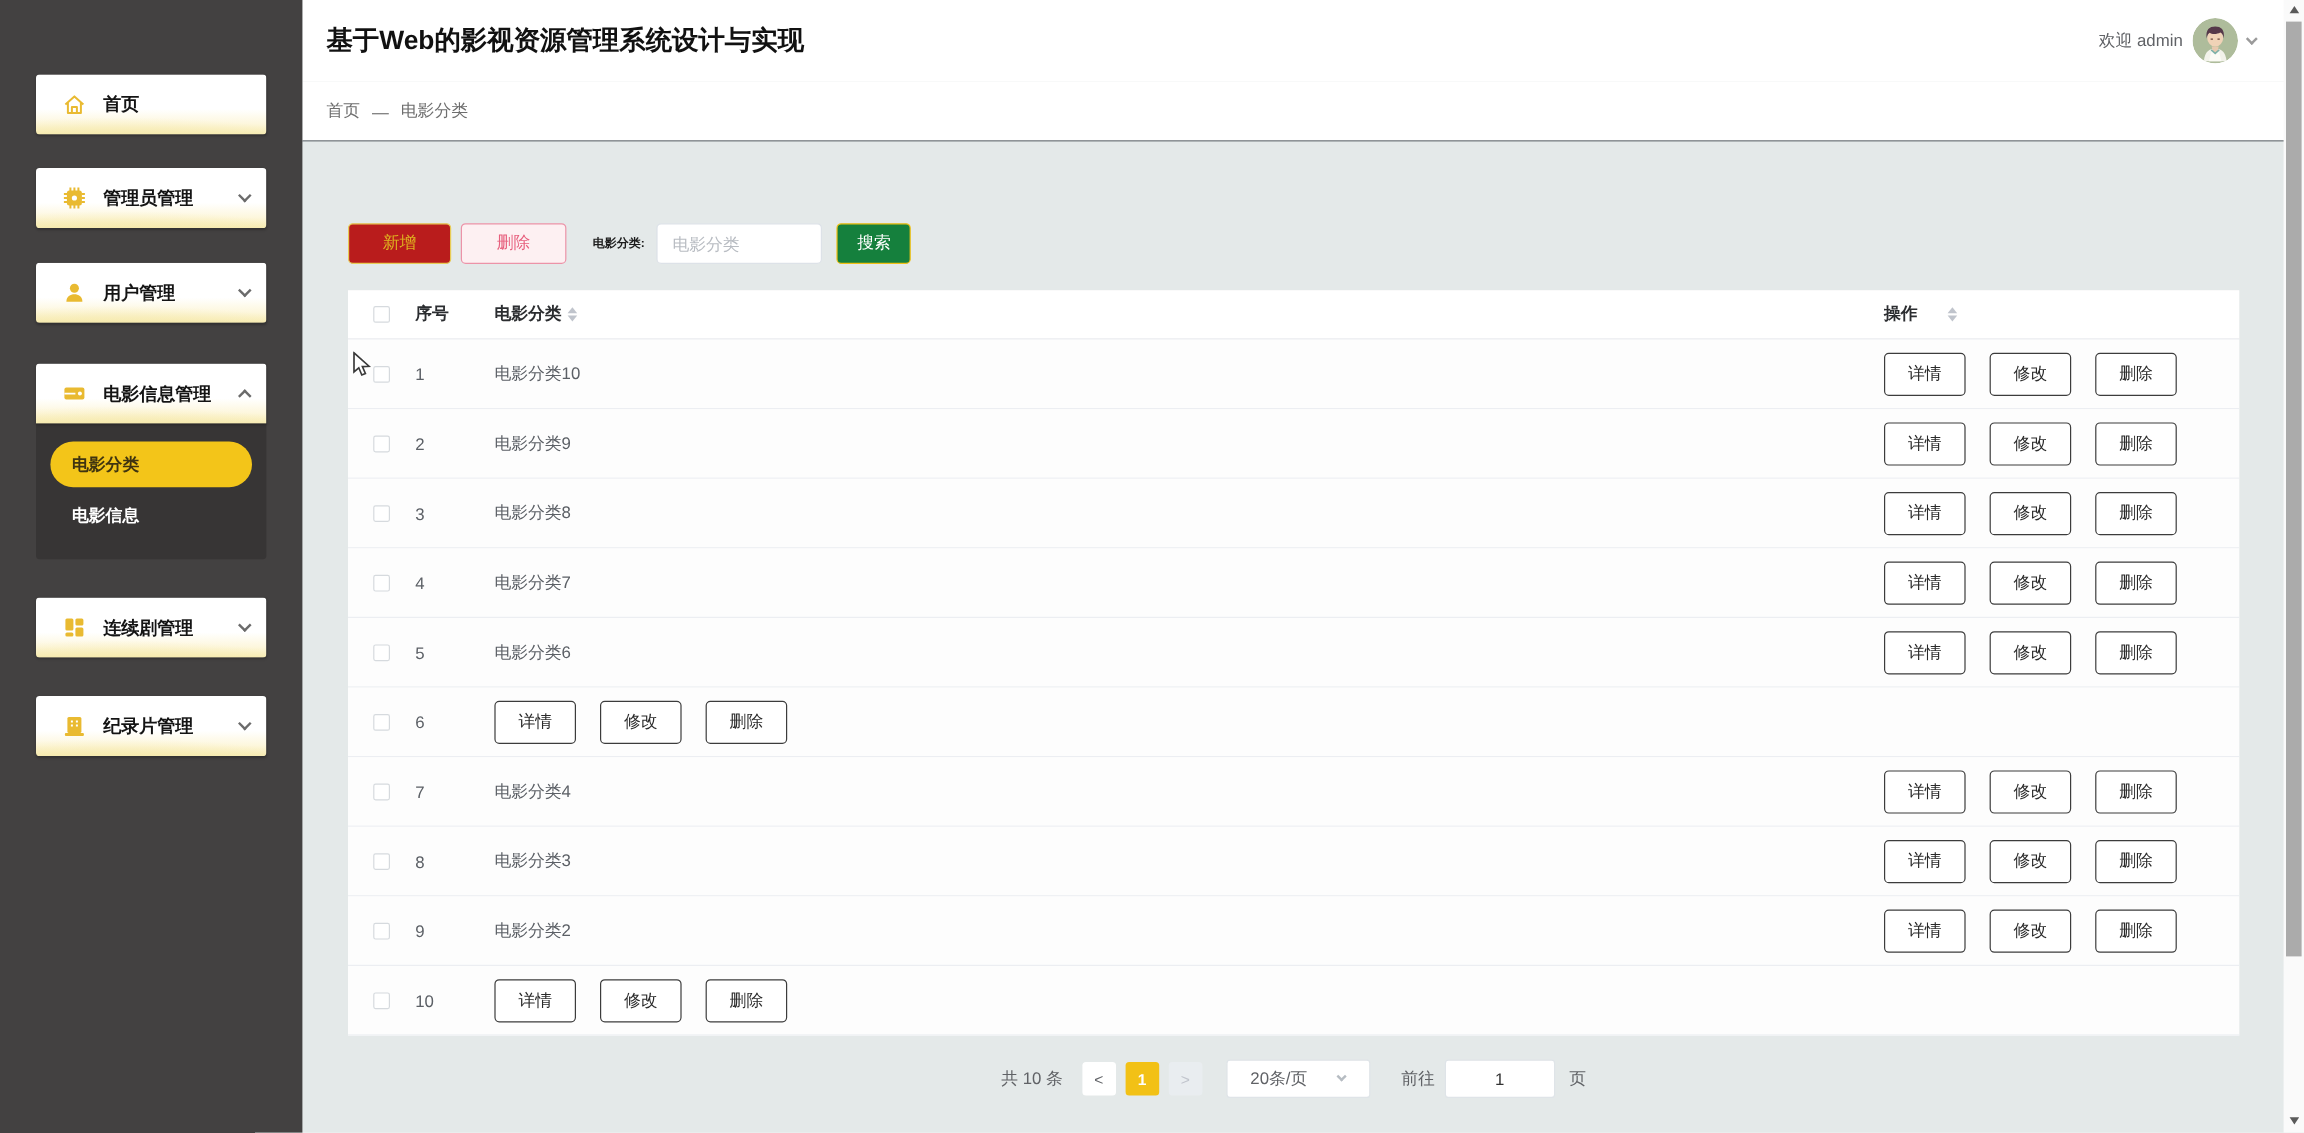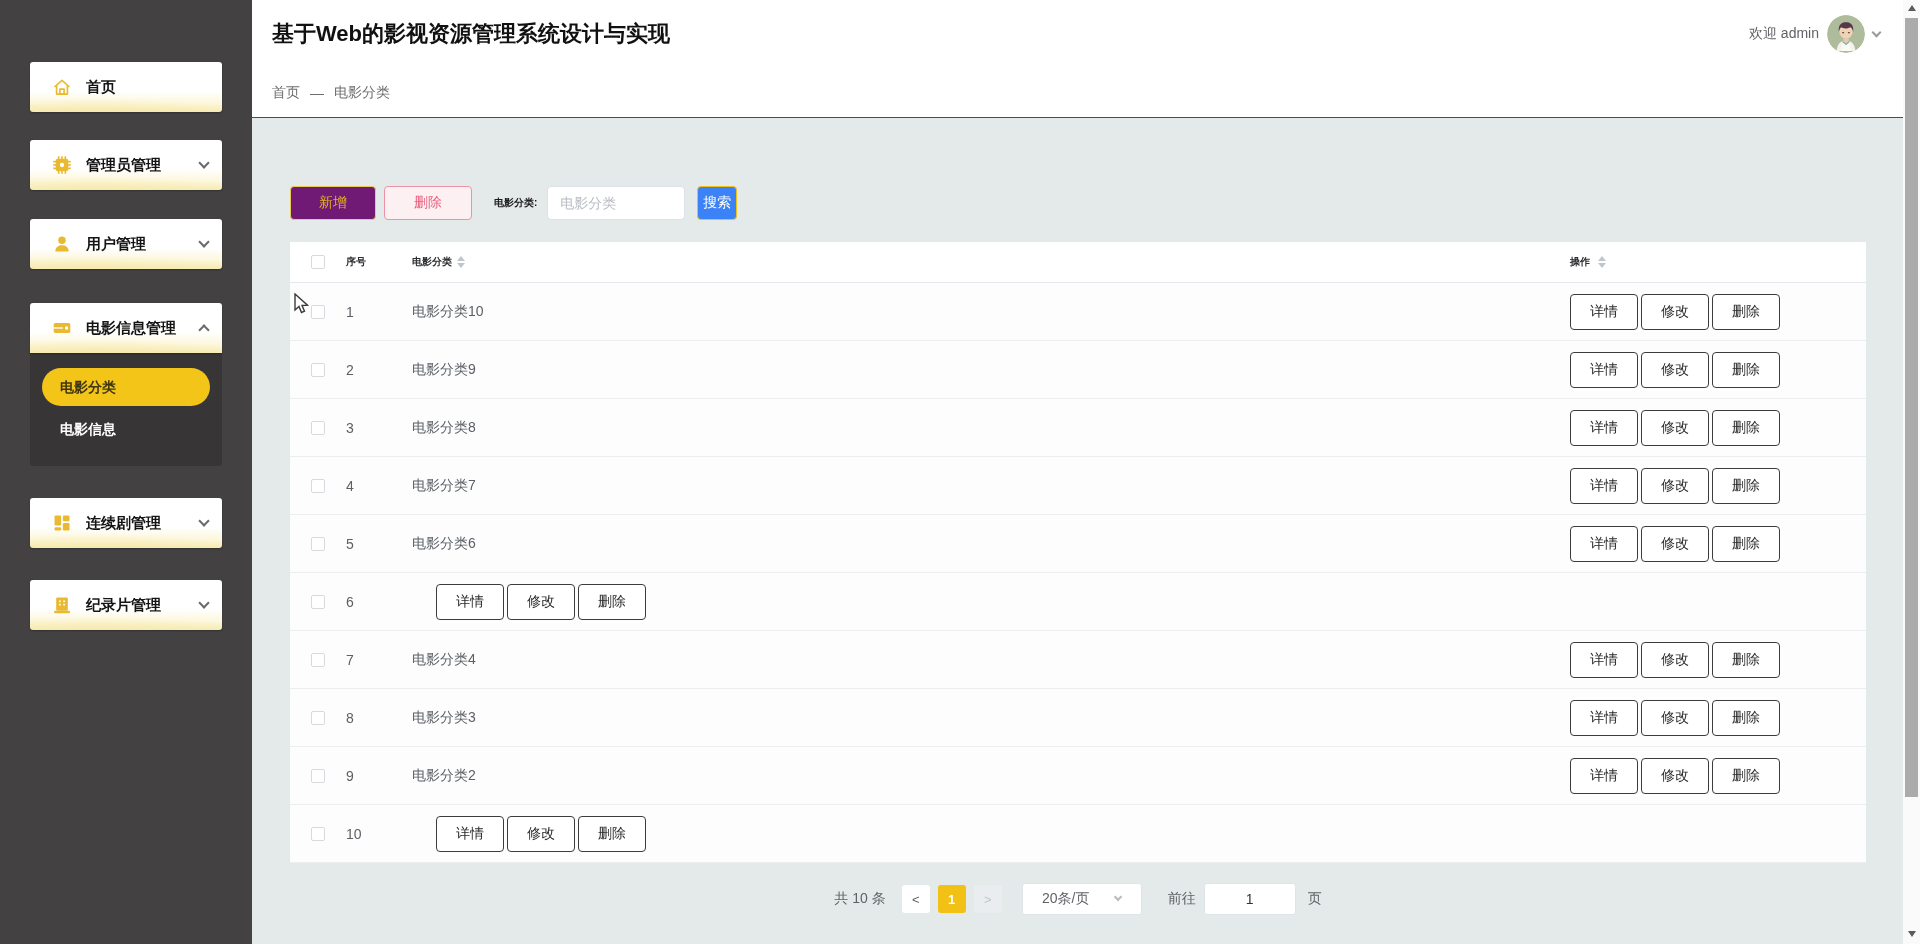--- a/index.html
+++ b/index.html
@@ -37,38 +37,38 @@
   .welcome .chev { width:7px; height:7px; border-color:#9a9a9a; }
   .breadcrumb { height:50px; background:#ffffff; display:flex; align-items:center; gap:10px;
     padding-left:20px; font-size:14px; color:#6e6e6e; border-bottom:1px solid #474e55; }
   .breadcrumb .bc-home { cursor:pointer; }
 
   .content { position:relative; height:825px; background:#e4e9e9; padding:68px 0 0 38px; }
 
   
   .toolbar { display:flex; align-items:center; height:34px; }
   .btn { border-radius:4px; font-size:14px; cursor:pointer; font-family:inherit; }
-  .btn-add { width:86px; height:34px; background:#701a75; border:1px solid #e8cc55; color:#dfb31f; }
+  .btn-add { width:86px; height:34px; background:#b91c1c; border:1px solid #e8cc55; color:#dfb31f; }
   .btn-del { width:88px; height:34px; background:#fdf0f2; border:1px solid #ec93a8; color:#e75f7d; margin-left:8px; }
   .search-label { margin-left:22px; font-size:10px; font-weight:bold; color:#1c1c1c; }
   .search-input { margin-left:10px; width:138px; height:34px; border:1px solid #dde2e8; border-radius:4px;
     padding:0 12px; font-size:14px; color:#333; background:#fff; font-family:inherit; }
   .search-input::placeholder { color:#b8bcc2; }
-  .btn-search { width:40px; height:34px; background:#3b82f6; border:1px solid #f2c116; color:#ffffff; margin-left:12px; }
+  .btn-search { width:62px; height:34px; background:#15803d; border:1px solid #f2c116; color:#ffffff; margin-left:12px; }
 
   
   .table-panel { margin-top:22px; width:1576px; background:#fbfbfb; }
   .thead, .trow { display:flex; align-items:center; }
-  .thead { height:41px; background:#ffffff; border-bottom:1px solid #e4e7ec; font-weight:bold; color:#2b2d30; font-size:10px; }
+  .thead { height:41px; background:#ffffff; border-bottom:1px solid #e4e7ec; font-weight:bold; color:#2b2d30; font-size:14px; }
   .trow { height:58px; border-bottom:1px solid #eceef2; font-size:14px; color:#5c6066; background:#fdfdfd; }
   .cell-check { width:56px; display:flex; justify-content:center; flex:none; }
   .checkbox { width:14px; height:14px; border:1px solid #d6dade; border-radius:2px; background:#fff; cursor:pointer; }
   .cell-index { width:66px; flex:none; }
   .cell-category { flex:1; }
-  .cell-actions { width:296px; flex:none; display:flex; gap:3px; align-items:center;margin-left:24px; }
+  .cell-actions { width:296px; flex:none; display:flex; gap:20px; align-items:center; }
   .sort-caret { display:inline-flex; flex-direction:column; margin-left:5px; vertical-align:middle; cursor:pointer; }
   .sort-caret i { width:0; height:0; border-left:4px solid transparent; border-right:4px solid transparent; display:block; }
   .sort-caret .up { border-bottom:5px solid #c0c4cc; margin-bottom:2px; }
   .sort-caret .dn { border-top:5px solid #c0c4cc; }
   .action-btn { width:68px; height:36px; background:#ffffff; border:1px solid #3c3c3c; border-radius:4px;
     font-size:14px; color:#2a2a2a; cursor:pointer; font-family:inherit; }
 
   
   .pagination { margin-top:20px; width:1576px; display:flex; justify-content:center; align-items:center; gap:8px;
     font-size:14px; color:#606266; }

